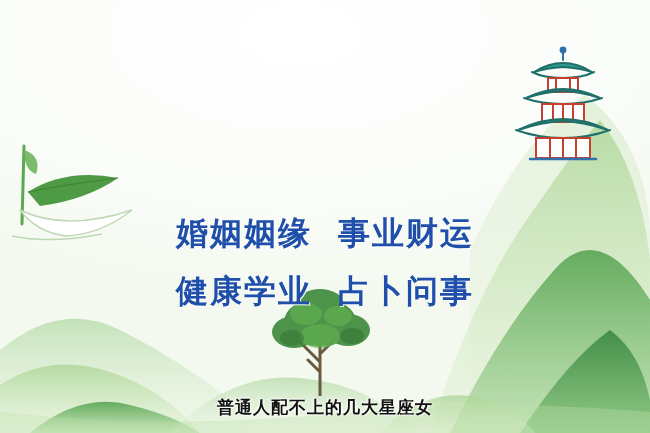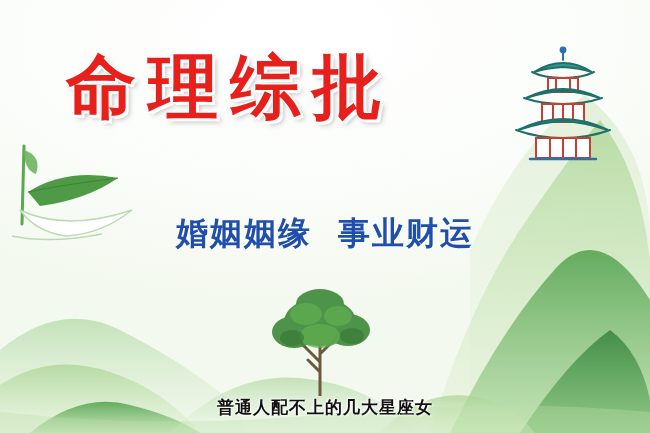--- a/index.html
+++ b/index.html
@@ -238,21 +238,23 @@
           <ellipse cx="62" cy="58" rx="20" ry="12"></ellipse>
         </g>
         <g fill="#2e7031" opacity="0.5">
           <ellipse cx="34" cy="60" rx="12" ry="8"></ellipse>
           <ellipse cx="94" cy="58" rx="12" ry="8"></ellipse>
         </g>
       </g>
     </svg>
   </div>
 
-  <div class="headline">命理综批</div>
 
   <div class="subline one">
     <span>婚姻姻缘</span><span class="gap"></span><span>事业财运</span>
   </div>
+  <div class="subline two">
+    <span>健康学业</span><span class="gap"></span><span>占卜问事</span>
+  </div>
 
   <div class="caption">普通人配不上的几大星座女</div>
 
 </div>
 
 </body></html>

